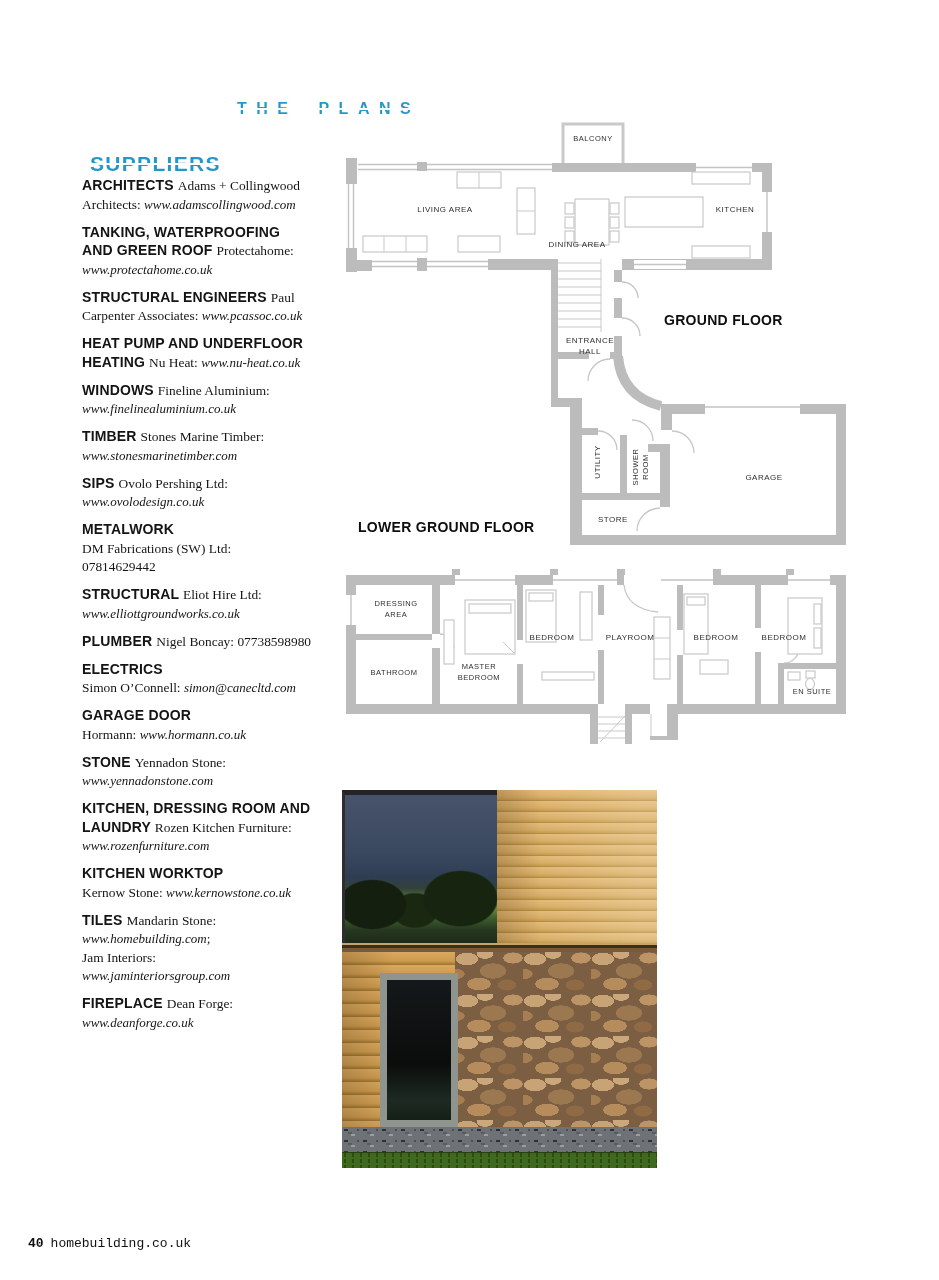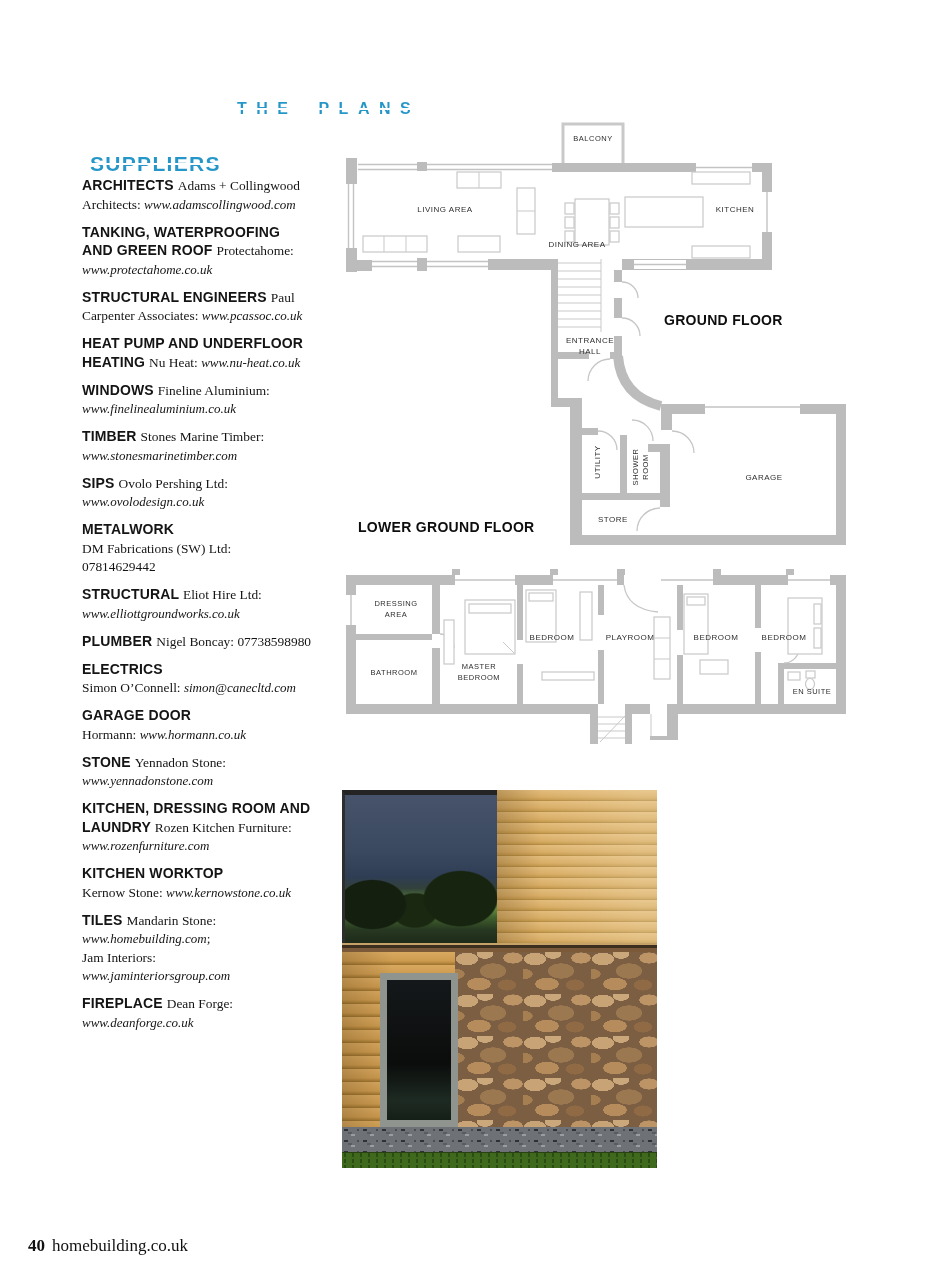--- a/index.html
+++ b/index.html
@@ -70,21 +70,21 @@
       radial-gradient(3px 2px at 8px 6px,#595d60 0 60%,rgba(0,0,0,0) 62%);
     background-size:19px 11px;}
   .ph-grass{left:0;top:362px;width:315px;height:15px;background-color:#3f6a1d;
     background-image:radial-gradient(2px 3px at 3px 2px,#2c4d12 0 60%,rgba(0,0,0,0) 62%);
     background-size:8px 6px;border-top:1px solid #2a4211;}
   
   .details{position:absolute;left:676px;top:781px;width:122px;color:#0d0d0d;}
   .details h3{margin:0;font-size:13px;font-weight:bold;line-height:15.5px;}
   .details p{margin:0;font-size:12.5px;font-weight:bold;line-height:15.5px;white-space:pre-line;}
   
-  .footer{position:absolute;left:28px;top:1236px;font-family:Liberation Serif, serif;font-size:17px;color:#111;}
+  .footer{position:absolute;left:28px;top:1236px;font-family:Liberation Mono, monospace;font-size:13px;color:#111;}
   .footer .num{font-weight:bold;margin-right:7px;}
 </style>
 </head>
 <body>
 
 <div class="page">
 
   <h1 class="stencil page-title">THE PLANS</h1>
 
   <h2 class="stencil suppliers-heading">SUPPLIERS</h2>

